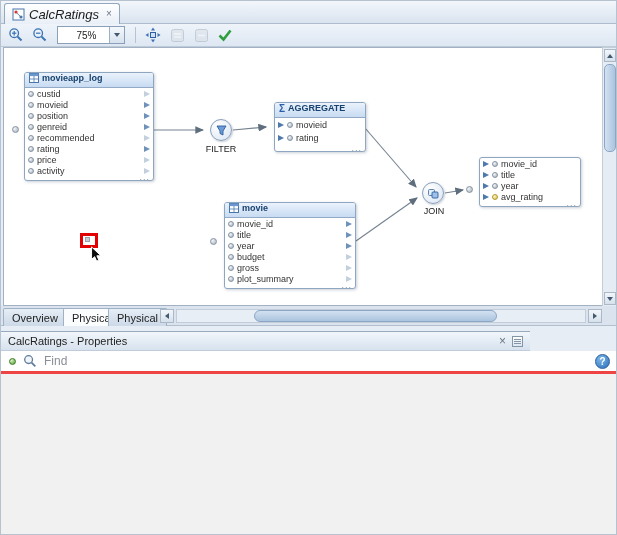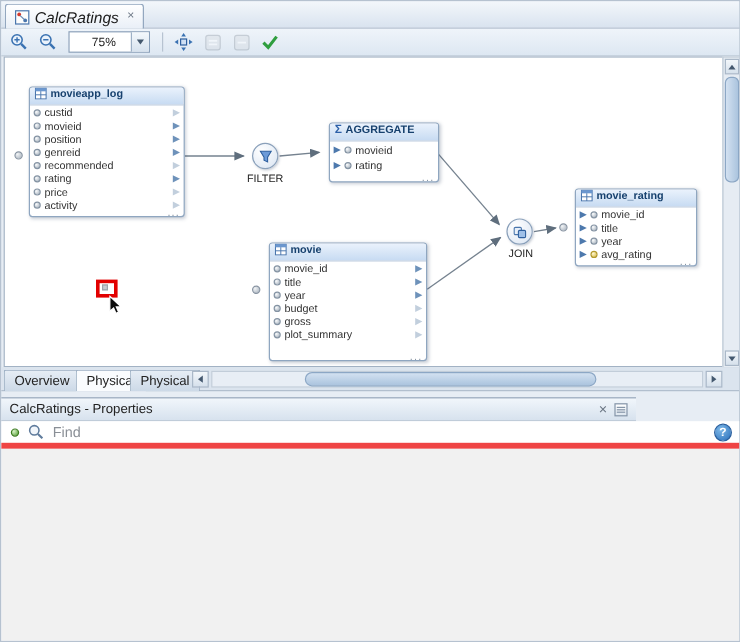--- a/index.html
+++ b/index.html
@@ -84,21 +84,21 @@
                   background:linear-gradient(#f1f6fb,#d7e2ee); border-top:1px solid #98a9bc;
                   border-bottom:1px solid #c0ccd9; display:flex; align-items:center; padding:0 7px;
                   font-size:11px; color:#222; }
   .props-header .right { margin-left:auto; display:flex; align-items:center; gap:6px; }
   .ph-close { font-size:12px; color:#6b7684; line-height:10px; }
   .ph-menu { width:11px; height:11px; border:1px solid #8595a8; background:linear-gradient(#fff,#dde6ef);
              display:flex; flex-direction:column; justify-content:space-evenly; padding:1px; }
   .ph-menu i { display:block; height:1px; background:#8595a8; }
 
   .find-row { position:absolute; left:0; top:350px; width:617px; height:23px; background:#fff;
-              border-bottom:5px solid #ef4444; display:flex; align-items:center; padding:0 8px; gap:7px; }
+              border-bottom:3px solid #ef4444; display:flex; align-items:center; padding:0 8px; gap:7px; }
   .led { width:7px; height:7px; border-radius:50%; flex:none;
          background:radial-gradient(circle at 30% 30%, #d9f2c9, #4f9b2d); border:1px solid #3e7d22; }
   .find-input { flex:1; border:none; outline:none; font-size:12px; color:#444; background:transparent;
                 font-family:"Liberation Sans", sans-serif; }
   .find-input::placeholder { color:#8a8f96; }
   .help-btn { width:15px; height:15px; border-radius:50%; flex:none; color:#fff; font-size:10px; font-weight:bold;
               background:radial-gradient(circle at 35% 30%, #7db8e8, #2a6fba); border:1px solid #2a5f9e;
               display:flex; align-items:center; justify-content:center; }
 
   .props-body { position:absolute; left:0; top:373px; width:617px; height:162px; background:#f1f1f1; }
@@ -267,21 +267,21 @@
           <span class="attr-name">movieid</span>
         </div>
       <div class="drow tall">
           <span class="arr in"></span>
           <span class="attr-icon"></span>
           <span class="attr-name">rating</span>
         </div>
       <span class="tbl-dots">...</span>
     </div>
 
-    <div class="dtable" style="left:220px; top:154px; width:132px; padding-bottom:16px;">
+    <div class="dtable" style="left:220px; top:154px; width:132px; padding-bottom:4px;">
       <div class="dtable-header">
         <svg width="10" height="10" viewBox="0 0 10 10">
           <rect x="0.5" y="0.5" width="9" height="9" fill="#fff" stroke="#4a76ad"></rect>
           <rect x="0.5" y="0.5" width="9" height="2.6" fill="#6b97cf"></rect>
           <line x1="0.5" y1="6" x2="9.5" y2="6" stroke="#4a76ad" stroke-width="0.8"></line>
           <line x1="5" y1="3" x2="5" y2="9.5" stroke="#4a76ad" stroke-width="0.8"></line>
         </svg>
         <span>movie</span>
       </div>
       <div class="drow">
@@ -319,29 +319,20 @@
 
     <div class="op-node" style="left:418px; top:134px;">
       <svg width="13" height="13" viewBox="0 0 13 13">
         <rect x="1.5" y="2.5" width="6" height="6" rx="1" fill="#e7eff9" stroke="#4a76ad" stroke-width="0.9"></rect>
         <rect x="5" y="5" width="6" height="6" rx="1" fill="#9fc0e8" stroke="#2e5f9e" stroke-width="0.9"></rect>
       </svg>
     </div>
     <div class="op-label" style="left:414px; top:158px; width:32px;">JOIN</div>
 
     <div class="dtable" style="left:475px; top:109px; width:102px; padding-bottom:4px;">
-      <div class="dtable-header">
-        <svg width="10" height="10" viewBox="0 0 10 10">
-          <rect x="0.5" y="0.5" width="9" height="9" fill="#fff" stroke="#4a76ad"></rect>
-          <rect x="0.5" y="0.5" width="9" height="2.6" fill="#6b97cf"></rect>
-          <line x1="0.5" y1="6" x2="9.5" y2="6" stroke="#4a76ad" stroke-width="0.8"></line>
-          <line x1="5" y1="3" x2="5" y2="9.5" stroke="#4a76ad" stroke-width="0.8"></line>
-        </svg>
-        <span>movie_rating</span>
-      </div>
       <div class="drow">
           <span class="arr in"></span>
           <span class="attr-icon"></span>
           <span class="attr-name">movie_id</span>
         </div>
       <div class="drow">
           <span class="arr in"></span>
           <span class="attr-icon"></span>
           <span class="attr-name">title</span>
         </div>

